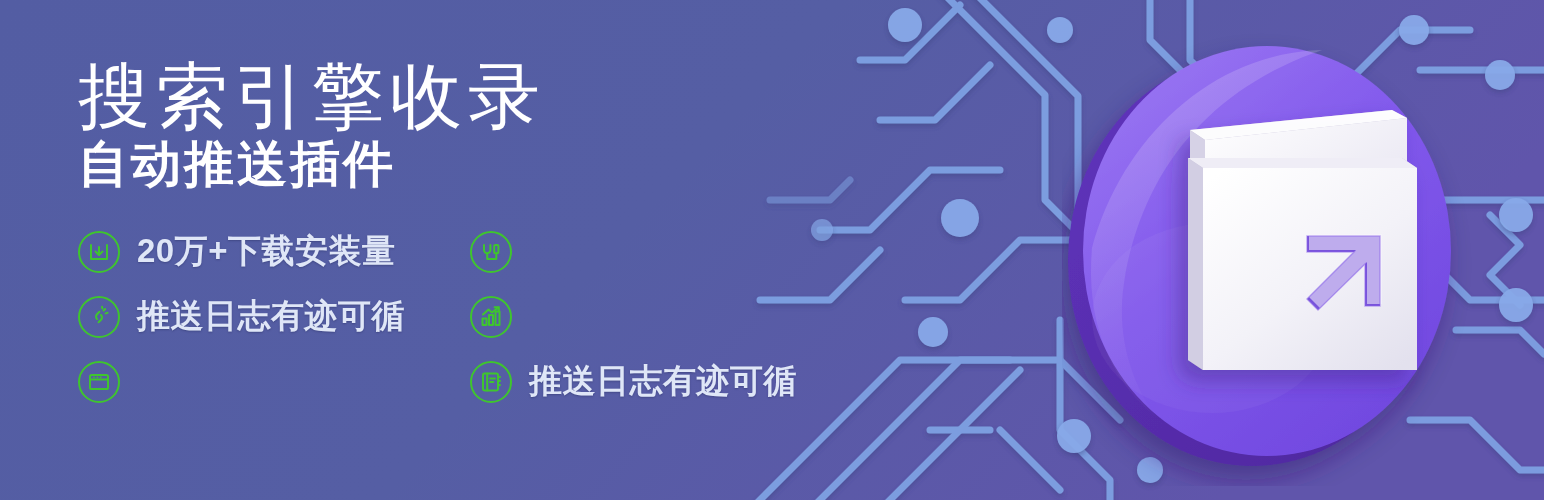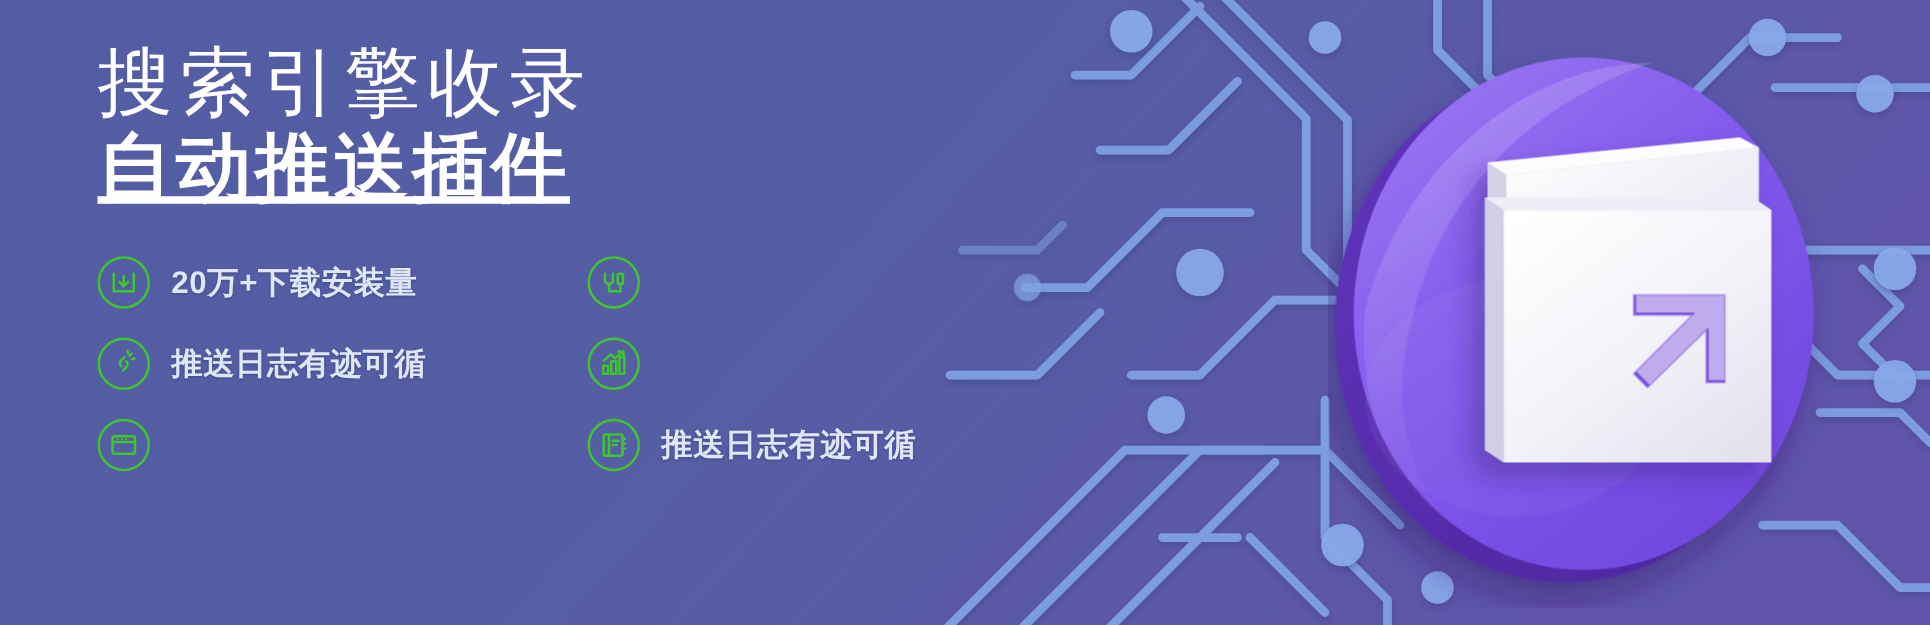--- a/index.html
+++ b/index.html
@@ -42,37 +42,37 @@
   .content {
     position: absolute;
     left: 0;
     top: 0;
     width: 1000px;
     height: 500px;
     padding: 34px 0 0 78px;
   }
 
   .headline-thin {
-    font-size: 60px;
+    font-size: 72px;
     line-height: 1.06;
     font-weight: 300;
     letter-spacing: 6px;
     color: #ffffff;
     white-space: nowrap;
+    margin-top: 24px;
   }
 
   .headline-bold {
     margin-top: 4px;
-    font-size: 60px;
+    font-size: 50px;
     line-height: 1.06;
     font-weight: 700;
     letter-spacing: 3px;
     color: #ffffff;
     white-space: nowrap;
-    text-decoration: underline;
   }
 
   
   .features {
     margin-top: 28px;
     display: grid;
     grid-template-columns: 392px auto;
     grid-auto-rows: 65px;
     align-items: center;
   }
@@ -90,21 +90,21 @@
     height: 42px;
     border: 2px solid #3fc52e;
     border-radius: 50%;
     display: flex;
     align-items: center;
     justify-content: center;
   }
   .feature-icon svg { display: block; }
 
   .feature-label {
-    font-size: 25px;
+    font-size: 33px;
     font-weight: 700;
     letter-spacing: 0.5px;
     color: #dfe6f7;
     text-shadow: 0 1px 2px rgba(30,34,80,0.35);
   }
 </style>
 </head>
 <body>
 
 <div class="banner">

